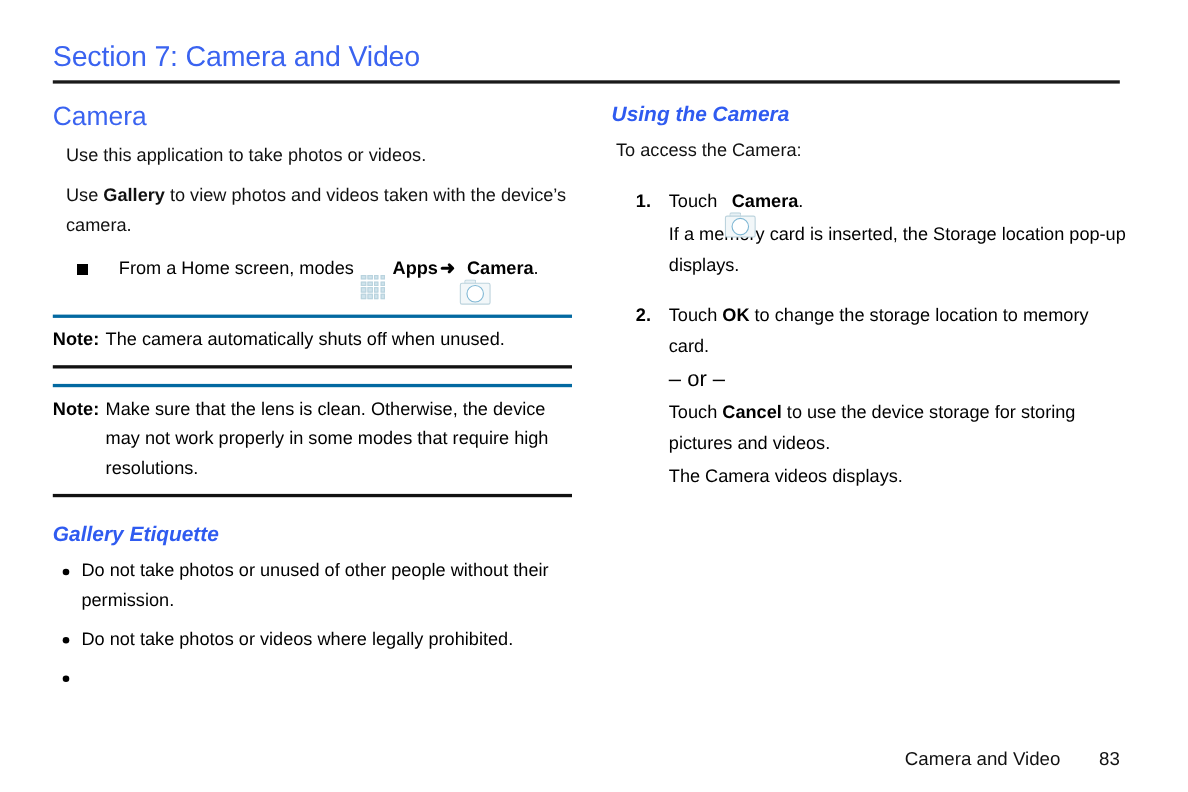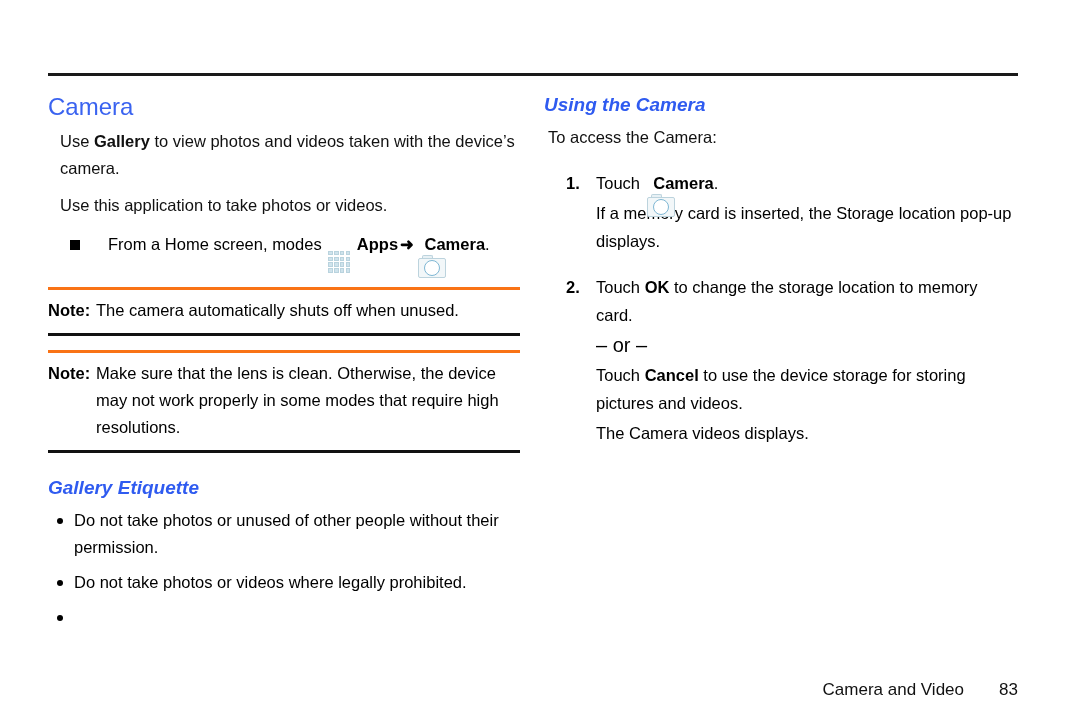--- a/index.html
+++ b/index.html
@@ -44,21 +44,21 @@
 
   
   .col-left {
     position: absolute;
     left: 48px;
     top: 92px;
     width: 472px;
   }
   .col-right {
     position: absolute;
-    left: 544px;
+    left: 556px;
     top: 92px;
     width: 470px;
   }
 
   
   h1.h-major {
     margin: 0 0 6px 0;
     font-size: 24px;
     font-weight: normal;
     color: #3a63f0;
@@ -97,21 +97,21 @@
     top: 9px;
     width: 10px;
     height: 10px;
     background: #000;
   }
 
   
   .note-block {
     margin-top: 14px;
     margin-bottom: 12px;
-    border-top: 3px solid #f97316;
+    border-top: 3px solid #0369a1;
     border-bottom: 3px solid #111;
     padding: 7px 0 9px 0;
   }
   .note-row {
     position: relative;
     padding-left: 48px;
     font-size: 16.5px;
     line-height: 27px;
   }
   .note-label {
@@ -229,29 +229,30 @@
     margin-top: 28px;
   }
   .footer .f-label { margin-right: 28px; }
   .footer .f-page { display: inline-block; min-width: 26px; text-align: right; }
 </style>
 </head>
 <body>
 
 <div class="page">
 
+  <div class="section-title">Section 7: Camera and Video</div>
   <div class="title-rule"></div>
 
   <div class="col-left">
 
     <h1 class="h-major">Camera</h1>
 
+    <p class="body">Use this application to take photos or videos.</p>
+
     <p class="body"><span>Use </span><b>Gallery</b><span> to view photos and videos taken with the device’s camera.</span></p>
-
-    <p class="body">Use this application to take photos or videos.</p>
 
     <div class="sq-item">
       <span class="sq-bullet"></span><span>From a Home screen, modes </span><span class="icon-inline"><span class="apps-grid">
             <i></i>
             <i></i>
             <i></i>
             <i></i>
             <i></i>
             <i></i>
             <i></i>

